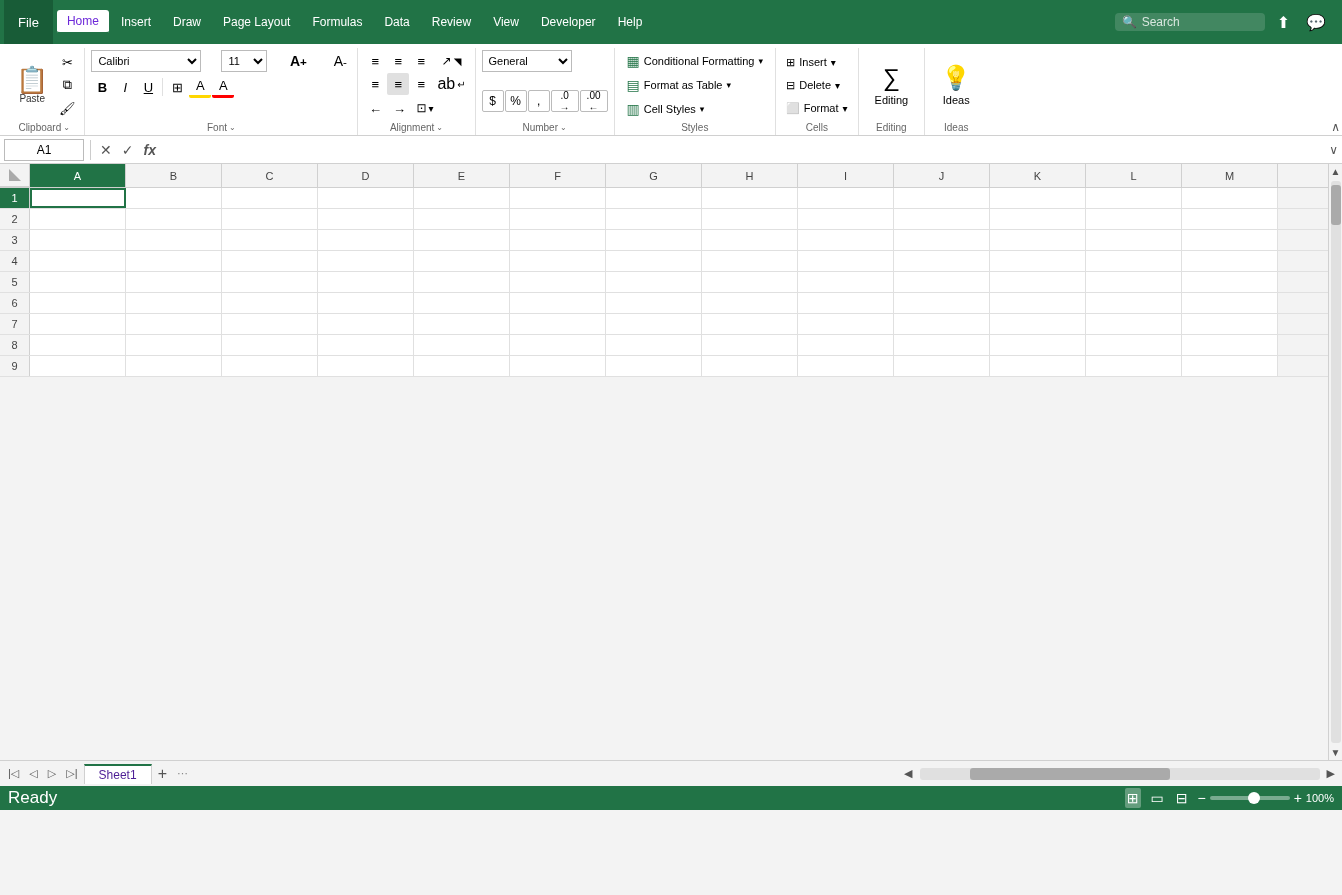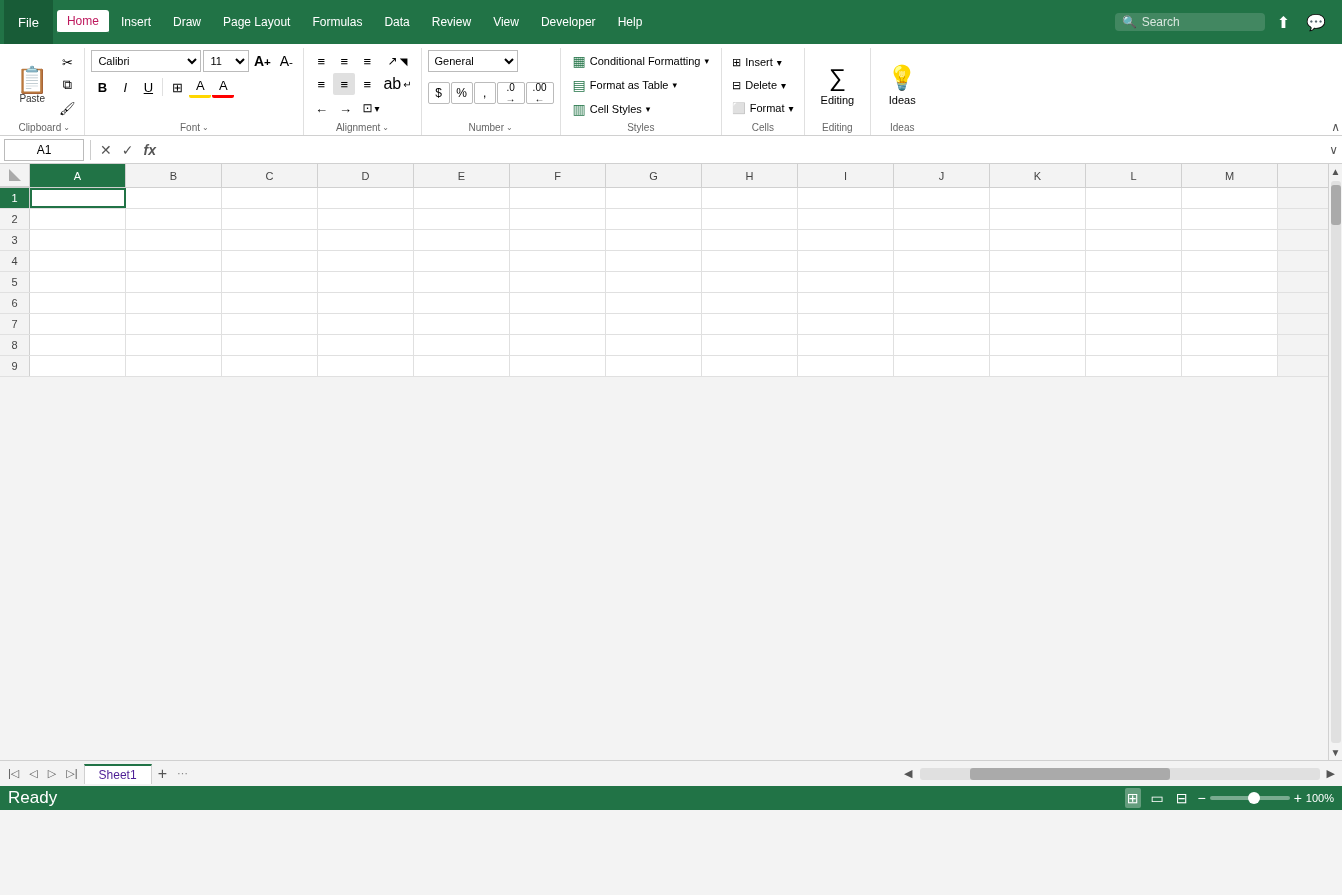--- a/index.html
+++ b/index.html
@@ -34,21 +34,21 @@
     }
     .menu-bar .menu-item {
       color: white;
       padding: 4px 10px;
       font-size: 12px;
       cursor: pointer;
       border-radius: 3px;
     }
     .menu-bar .menu-item.active {
       background: white;
-      color: #be185d;
+      color: #6d28d9;
       border-bottom: 2px solid #217346;
     }
     .menu-bar .right-icons {
       display: flex;
       align-items: center;
       gap: 8px;
       margin-right: 8px;
     }
     .menu-bar .search-box {
       display: flex;
@@ -132,21 +132,21 @@
       display: flex;
       flex-direction: column;
       justify-content: center;
       gap: 1px;
     }
 
     
     .font-row {
       display: flex;
       align-items: center;
-      gap: 2px;
+      gap: 20px;
       margin-bottom: 2px;
     }
     .font-select {
       width: 110px;
       font-size: 11px;
       height: 22px;
       border: 1px solid #bbb;
       background: white;
       padding: 0 2px;
     }
@@ -750,21 +750,21 @@
             <button class="si-btn" style="width:auto; padding: 0 4px; font-size:12px;">⊡ <span style="font-size:10px;">▾</span></button>
           </div>
         </div>
         <div class="ribbon-group-label">
           <span>Alignment</span>
           <span class="expand-icon">⌄</span>
         </div>
       </div>
 
       <div class="ribbon-group">
-        <div class="ribbon-group-content" style="flex-direction: column; align-items: flex-start; gap: 8px;">
+        <div class="ribbon-group-content" style="flex-direction: column; align-items: flex-start; gap: 16px;">
           <select class="number-select">
             <option>General</option>
           </select>
           <div class="number-btn-row">
             <button class="num-btn">$</button>
             <button class="num-btn">%</button>
             <button class="num-btn">,</button>
             <button class="num-btn" style="width:28px; font-size:10px;">.0<br>→</button>
             <button class="num-btn" style="width:28px; font-size:10px;">.00<br>←</button>
           </div>

